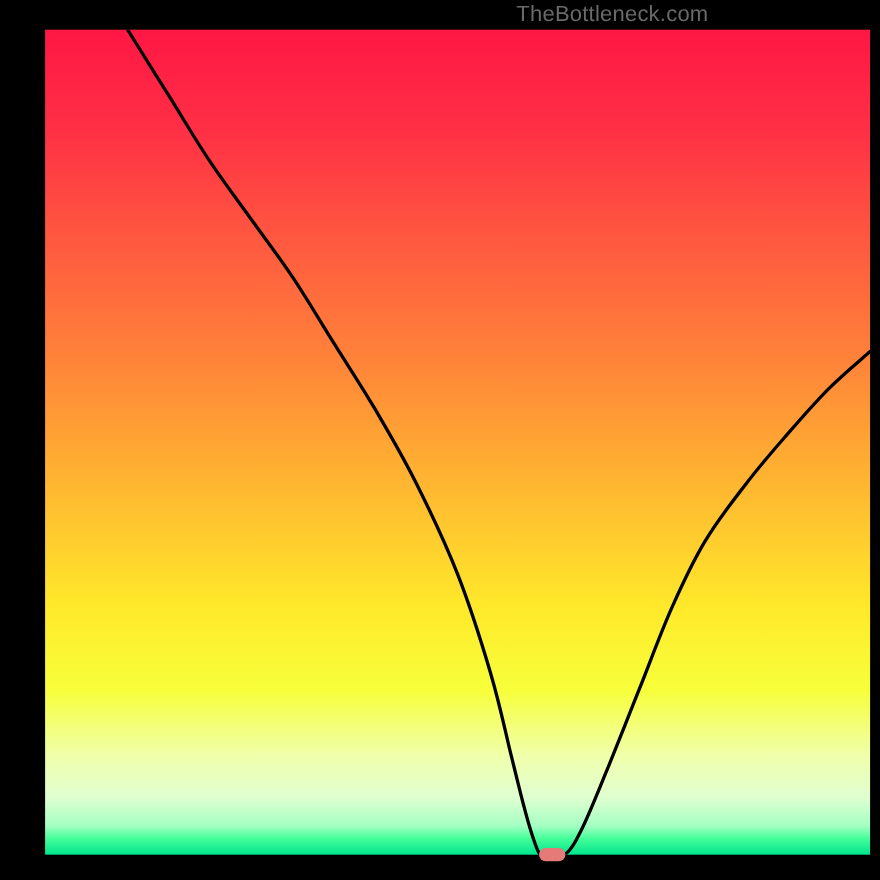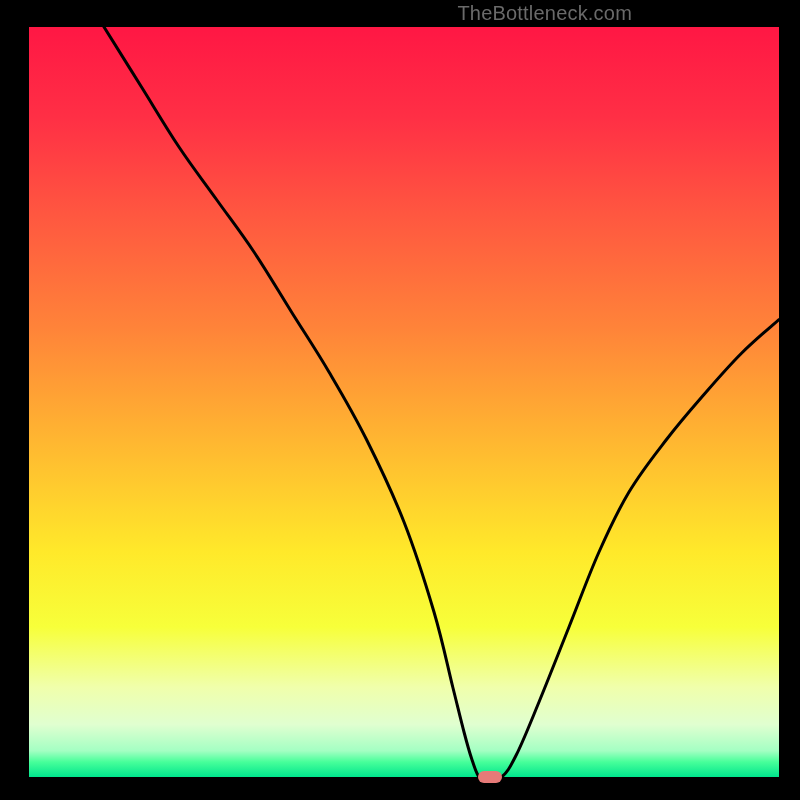--- a/index.html
+++ b/index.html
@@ -7,21 +7,21 @@
     padding: 0;
     width: 800px;
     height: 800px;
     background: #000;
     overflow: hidden;
     font-family: Arial, Helvetica, sans-serif;
   }
   .frame {
     position: absolute;
     top: 0;
-    left: 4px;
+    left: 16px;
     width: 636px;
     height: 800px;
     background: #000;
   }
   .watermark {
     position: absolute;
     top: 2px;
     right: 8px;
     color: #6a6a6a;
     font-size: 20px;

